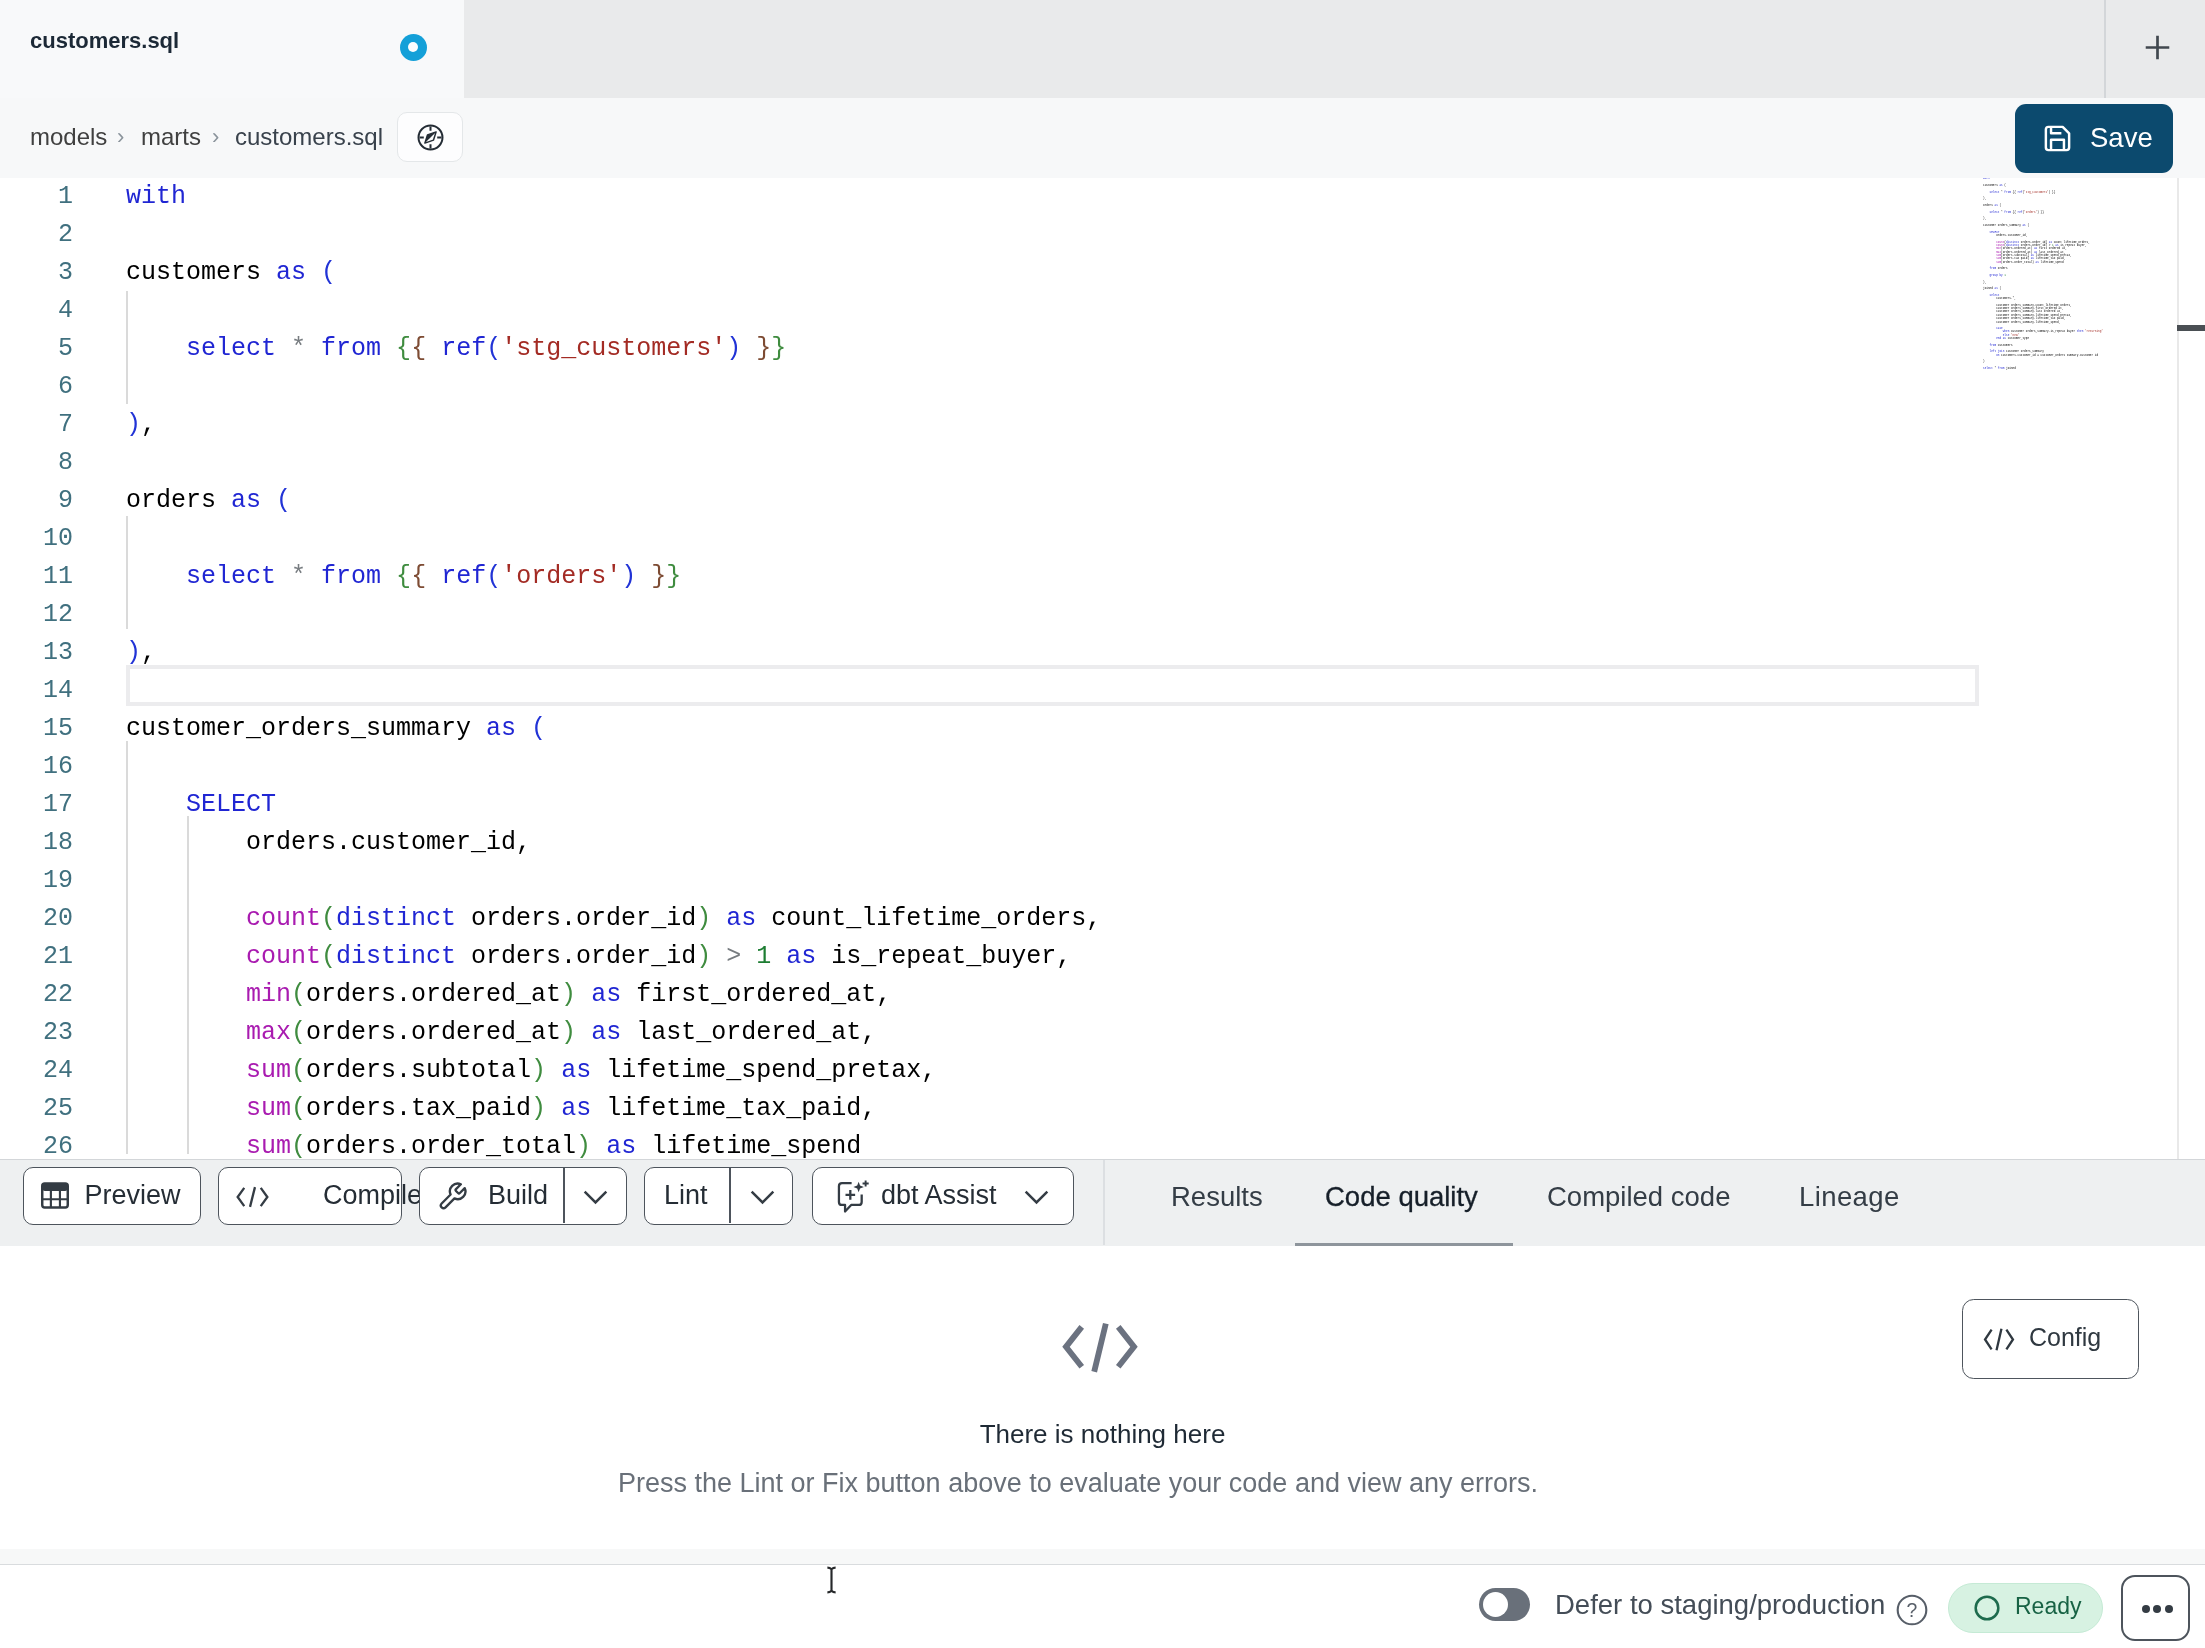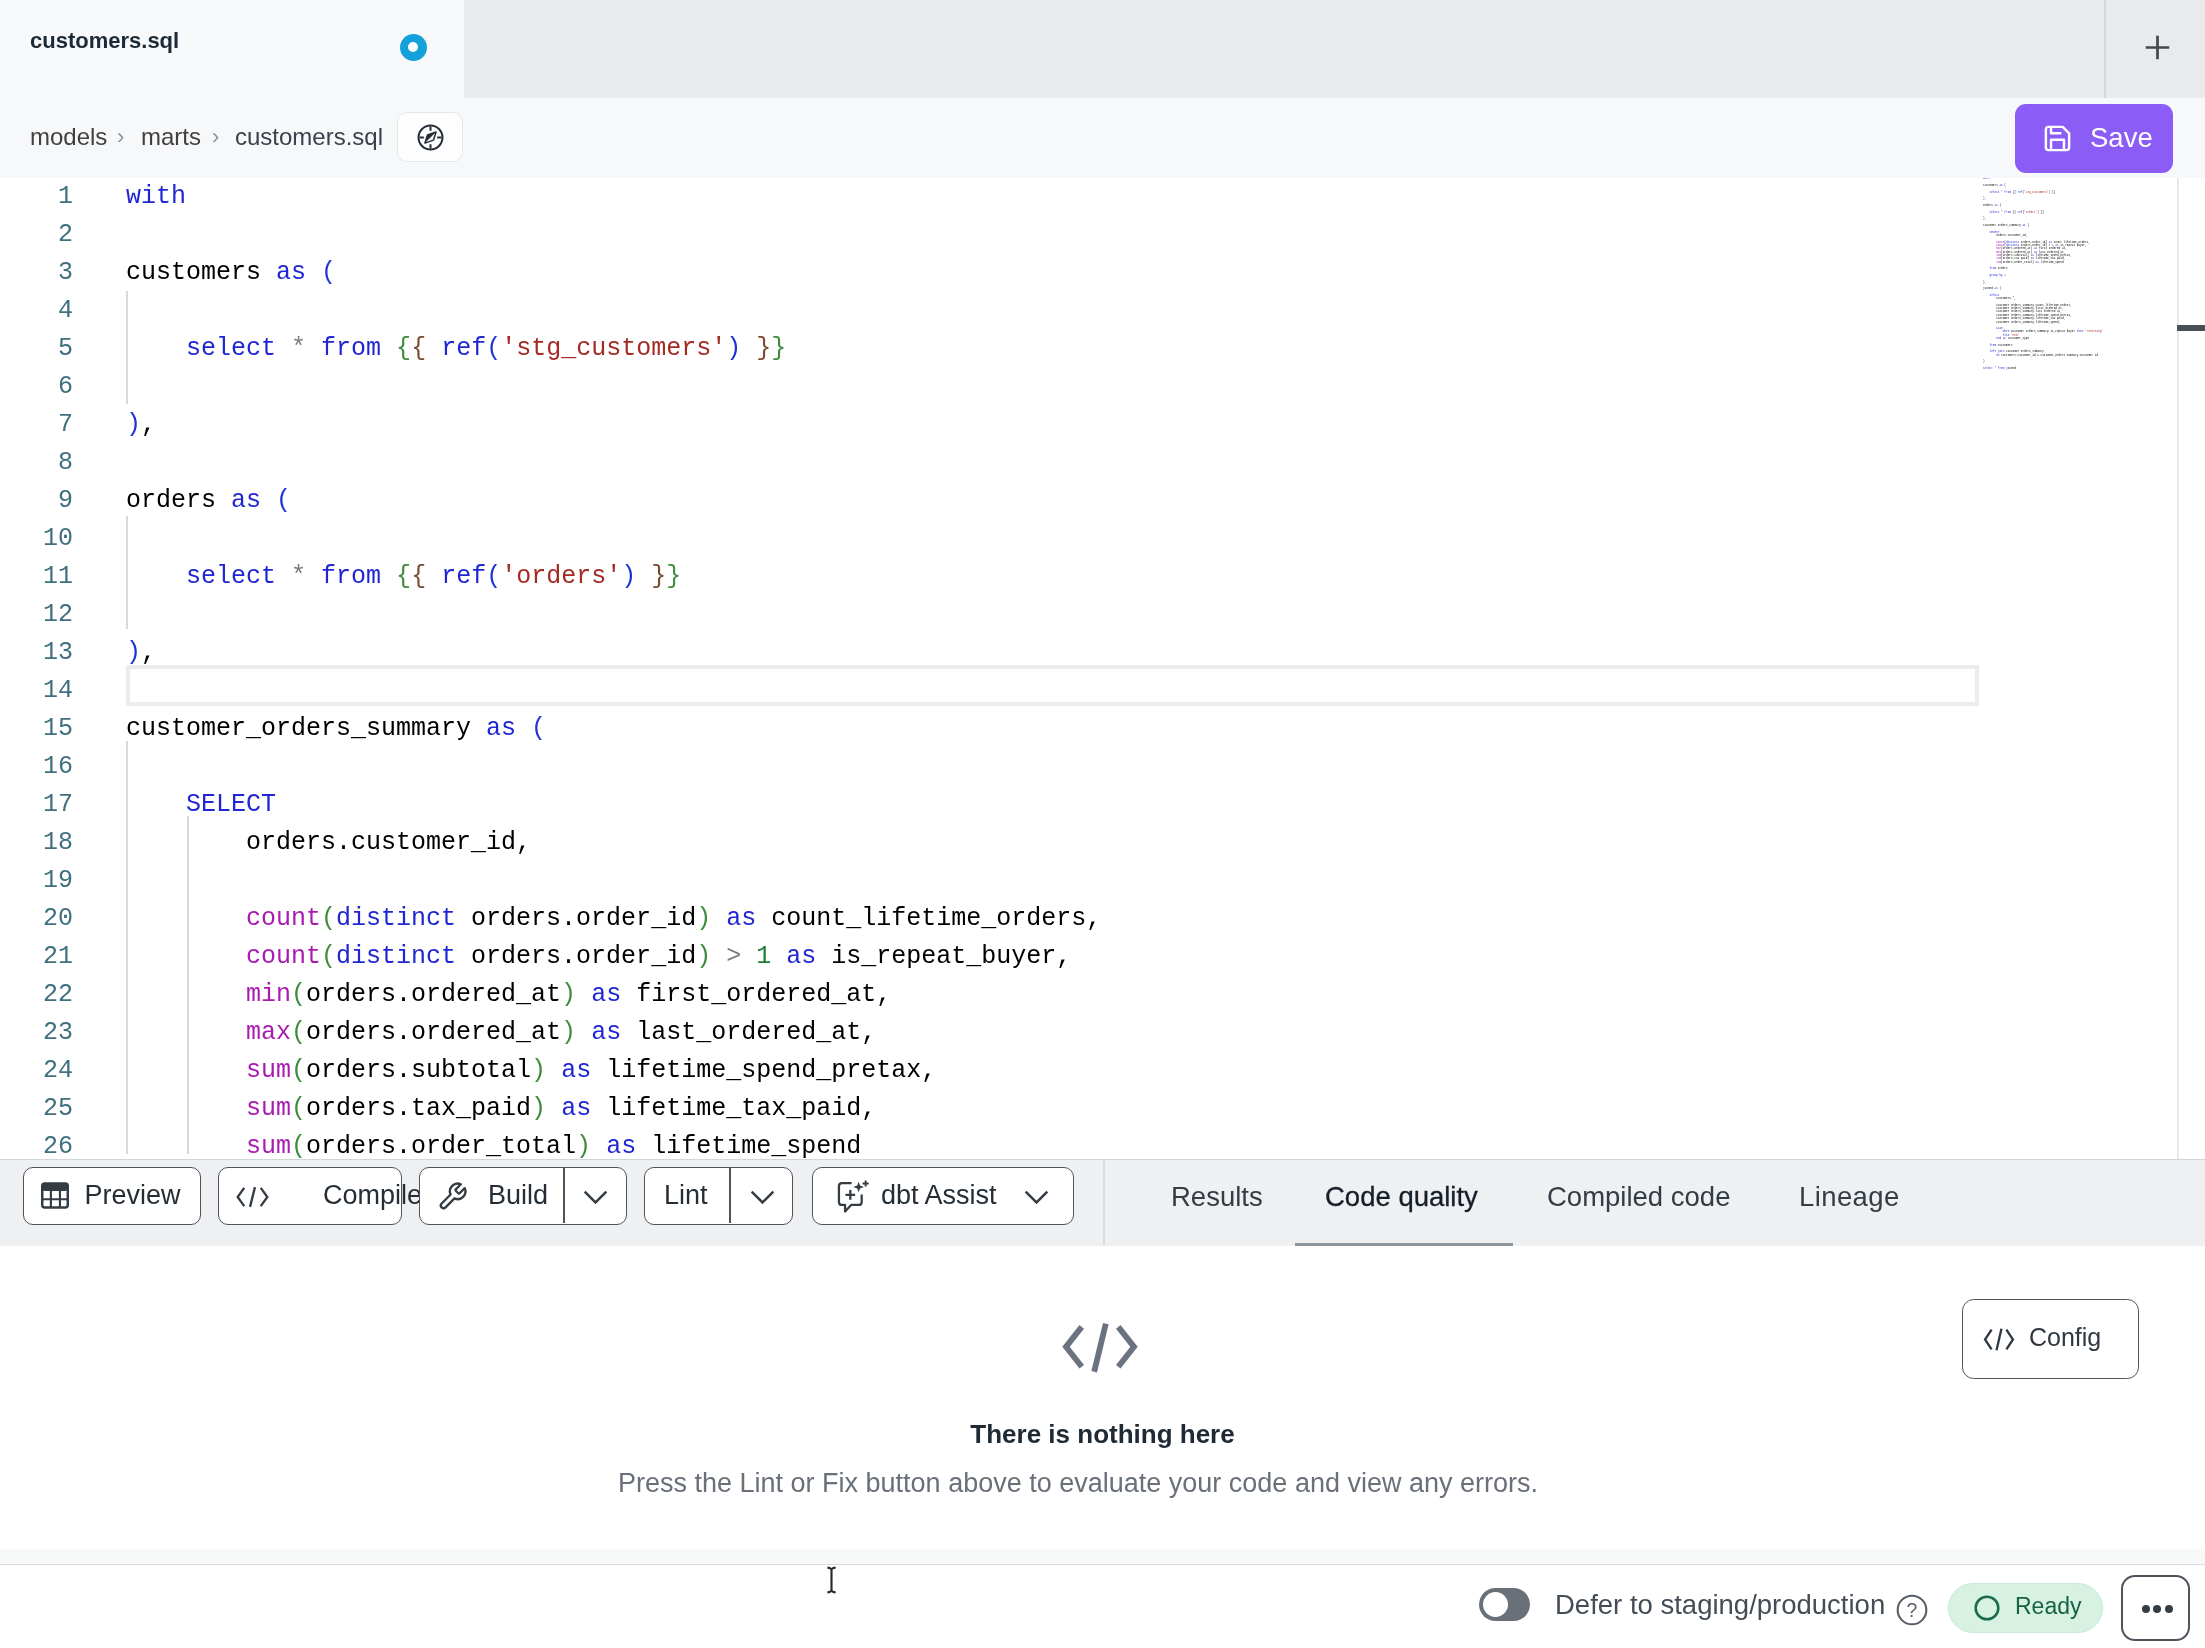--- a/index.html
+++ b/index.html
@@ -18,21 +18,21 @@
   height:10px; border-radius:50%; background:#fbfdfe; }
 #tabsep { left:2104px; top:0; width:1.7px; height:98px; background:#d3d6d9; }
 
 
 #crumbbar { left:0; top:98px; width:2205px; height:80px; background:#f7f8f9; }
 .crumb { font-size:24px; color:#404040; }
 .crumbsep { font-size:22px; color:#8b949c; }
 #compassbtn { left:397px; top:112px; width:66px; height:50px; border:1.7px solid #e4e7e9;
   border-radius:10px; background:#fdfdfe; }
 #savebtn { left:2015px; top:104px; width:158px; height:69px; border-radius:11px;
-  background:#8b5cf6; color:#fff; }
+  background:#0c4a6e; color:#fff; }
 #savetxt { left:75px; top:18.3px; font-size:27.5px; color:#fff; }
 
 
 #editor { left:0; top:178px; width:2205px; height:981px; background:#fff; overflow:hidden; }
 #gutter { left:0; top:0; width:73px; text-align:right;
   font-family:"Liberation Mono", monospace; font-size:25px; line-height:38px;
   color:#40707f; white-space:pre; }
 #code { left:126px; top:0; font-family:"Liberation Mono", monospace;
   font-size:25px; line-height:38px; color:#000; white-space:pre; }
 .k { color:#2026d3; }      
@@ -59,21 +59,21 @@
   border:1.7px solid #4d545c; border-radius:10px; color:#252d35; font-size:27px; }
 #vsep2 { left:1103px; top:0; width:1.7px; height:85px; background:#dcdfe2; }
 .rtab { position:absolute; top:21px; font-size:27.5px; color:#343d46; }
 #underline { left:1295px; top:83px; width:218px; height:5.8px; background:#8e959c; }
 
 
 #panel { left:0; top:1246px; width:2205px; height:318px; background:#fff; }
 #configbtn { left:1962px; top:53px; width:177px; height:80px; border:1.7px solid #4e555d;
   border-radius:11.7px; background:#fff; color:#2f3840; font-size:25px; }
 #nothing { left:0; top:173px; width:2205px; text-align:center; font-size:26px;
-  font-weight:bold; color:#1f2a35; }
+  font-weight:normal; color:#1f2a35; }
 #pressthe { left:0; top:222px; width:2156px; text-align:center; font-size:27px;
   color:#697079; }
 #grayst { left:0; top:303px; width:2205px; height:15px; background:#f7f8f8; }
 
 
 #statusbar { left:0; top:1564px; width:2205px; height:84px; background:#fff;
   border-top:1.7px solid #d9dcde; }
 #toggle { left:1479px; top:23px; width:51px; height:33px; border-radius:16.7px;
   background:#69707a; }
 #knob { left:4.2px; top:4.2px; width:25px; height:25px; border-radius:50%; background:#fff; }

